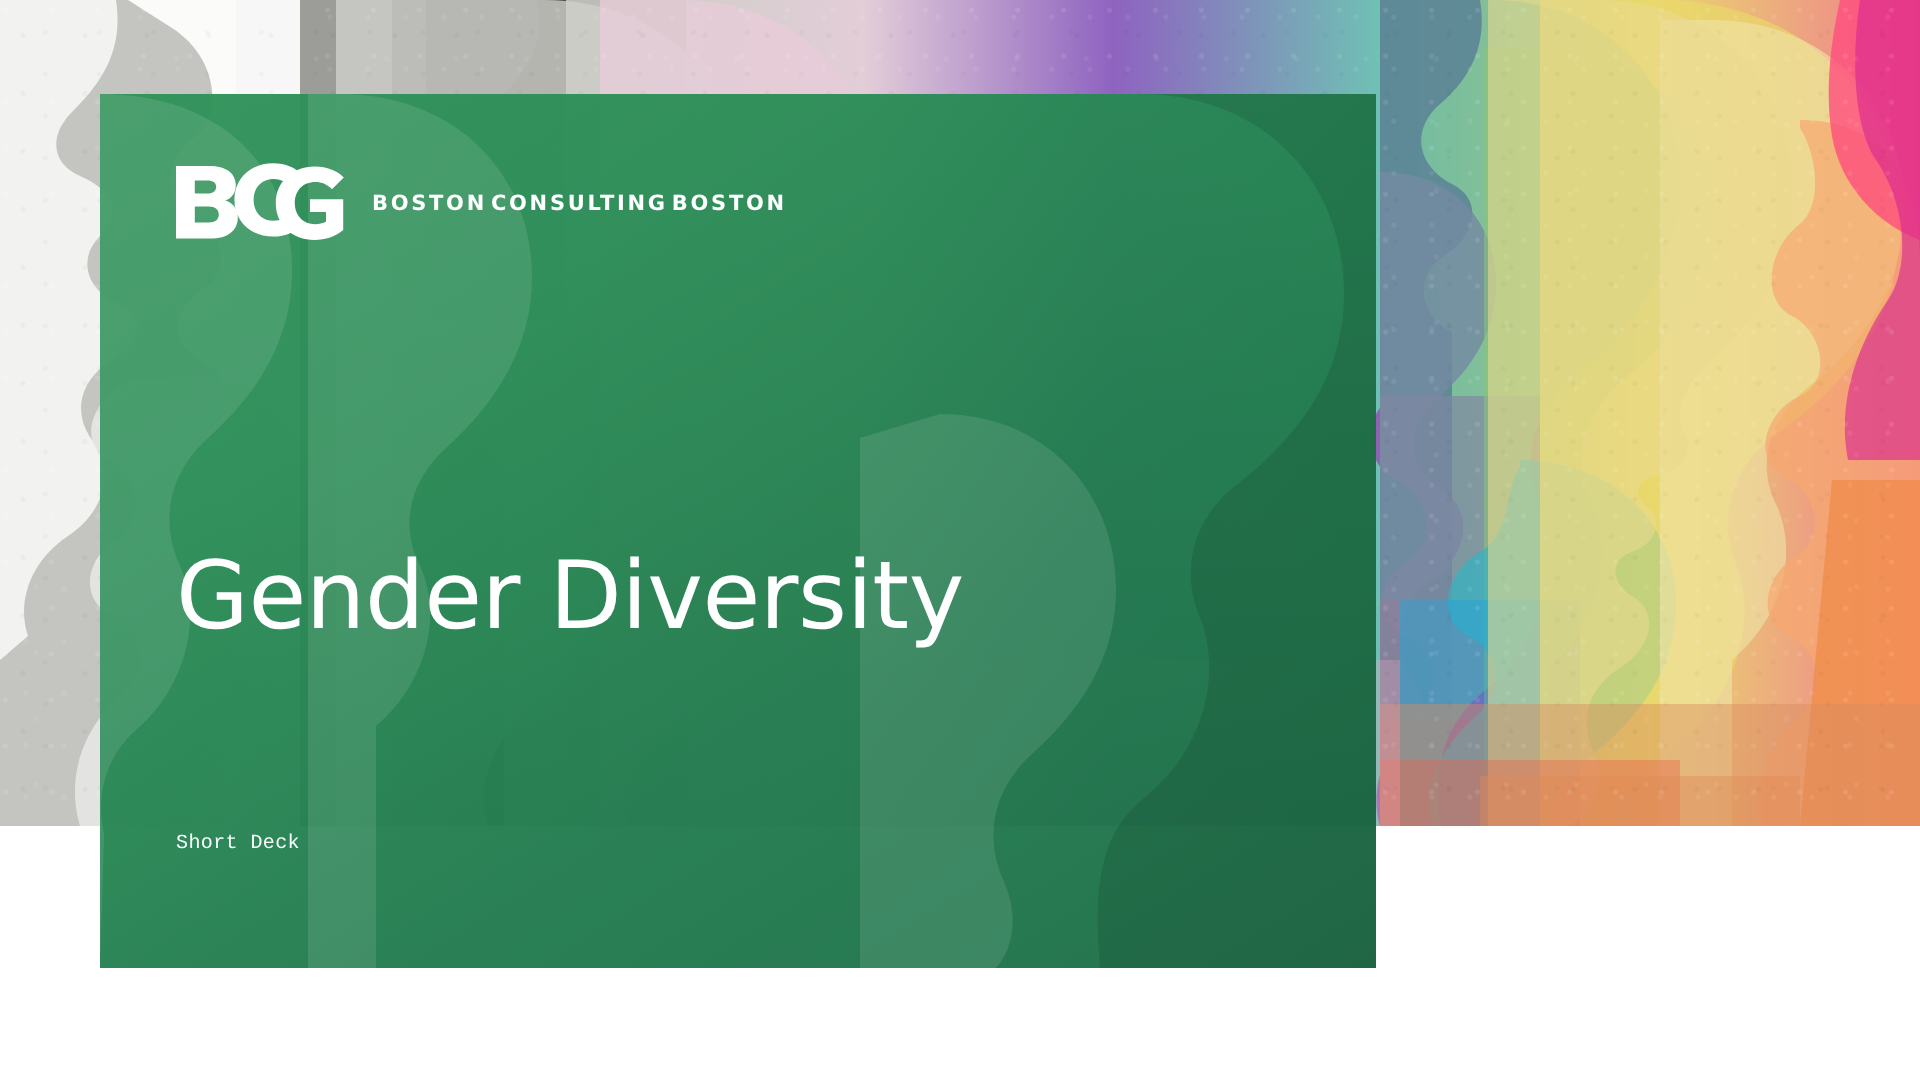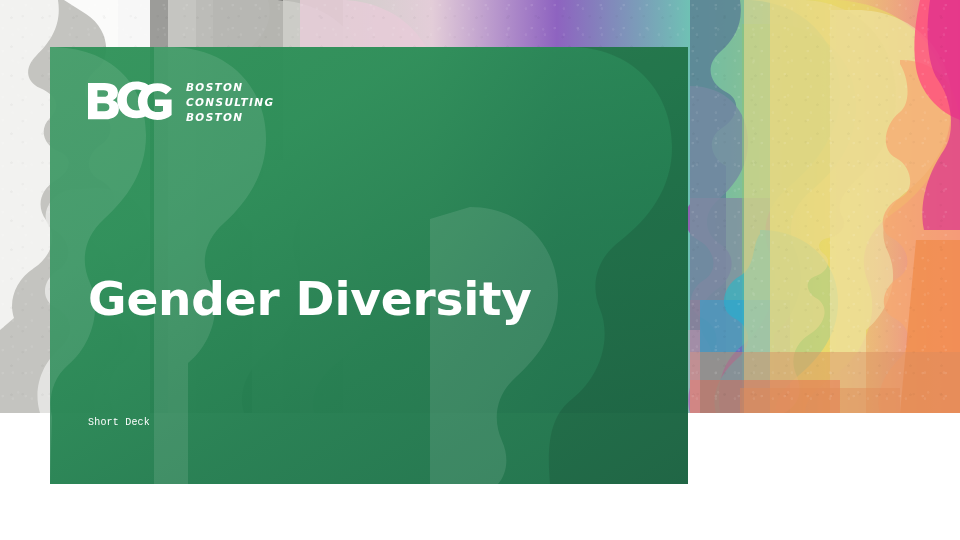--- a/index.html
+++ b/index.html
@@ -88,44 +88,43 @@
     position: absolute;
     left: 36px;
     top: 33px;
     display: flex;
     align-items: center;
     gap: 14px;
   }
   .logo-mark { display: block; }
   .logo-words {
     display: flex;
-    flex-direction: column;
+    flex-direction: row;
     gap: 2px;
     padding-top: 1px;
-    font-style: italic;
   }
   .logo-words span {
     color: #ffffff;
     font-family: "DejaVu Sans", sans-serif;
     font-size: 10.5px;
     font-weight: 600;
     letter-spacing: 1.35px;
     line-height: 13px;
     white-space: nowrap;
   }
 
   
   .title {
     position: absolute;
     left: 38px;
     top: 222px;
     width: 560px;
     color: #ffffff;
     font-family: "DejaVu Sans", sans-serif;
-    font-weight: 700;
+    font-weight: 400;
     font-size: 47px;
     line-height: 60px;
     letter-spacing: -0.2px;
   }
   .title .line { display: block; }
 
   .subtitle {
     position: absolute;
     left: 38px;
     top: 370px;

